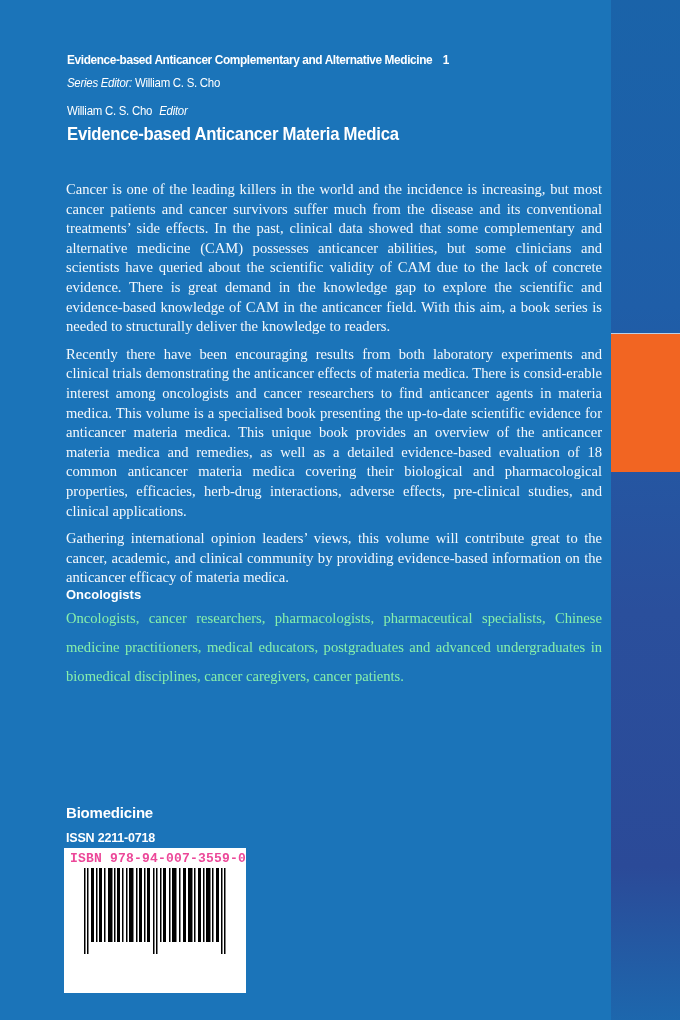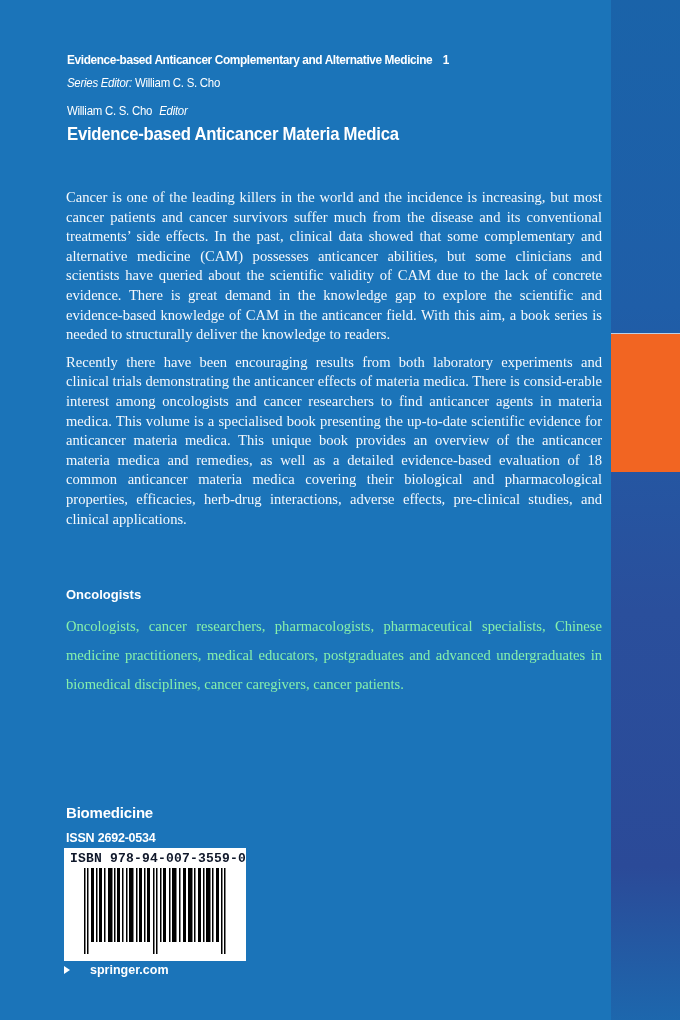--- a/index.html
+++ b/index.html
@@ -17,21 +17,21 @@
     position: absolute; left: 611px; top: 0; width: 69px; height: 1020px;
     background: linear-gradient(180deg, #1a63a9 0%, #1f5ea8 30%, #2a4f9c 60%, #2b4a98 85%, #1d67ad 100%);
   }
   .strip-accent {
     position: absolute; left: 611px; top: 333px; width: 69px; height: 139px;
     background: #f26522;
     border-top: 1px solid #bcd0e6;
     box-sizing: border-box;
   }
   .sans { font-family: "Liberation Sans", "DejaVu Sans", sans-serif; }
-  .serif { font-family: "Liberation Serif", "DejaVu Serif", serif; margin-top: 8px; }
+  .serif { font-family: "Liberation Serif", "DejaVu Serif", serif; }
   .series-title {
     position: absolute; left: 67px; top: 52px;
     font-size: 13.5px; font-weight: bold; letter-spacing: -0.45px; white-space: nowrap;
     transform: scaleX(0.88); transform-origin: left top;
   }
   .series-title .num { margin-left: 12px; }
   .series-editor {
     position: absolute; left: 67px; top: 75px;
     font-size: 13px; white-space: nowrap; letter-spacing: -0.3px;
     transform: scaleX(0.88); transform-origin: left top;
@@ -64,22 +64,22 @@
   }
   .subject {
     position: absolute; left: 66px; top: 804px;
     font-size: 15px; font-weight: bold; letter-spacing: -0.2px; text-align: center;
   }
   .issn {
     position: absolute; left: 66px; top: 831px;
     font-size: 12.5px; font-weight: bold; letter-spacing: -0.2px;
   }
   .barcode-box {
-    position: absolute; left: 64px; top: 848px; width: 182px; height: 113px;
-    background: #ffffff; color: #0f172a;
+    position: absolute; left: 64px; top: 848px; width: 182px; height: 145px;
+    background: #ffffff; color: #ec4899;
   }
   .isbn-text {
     position: absolute; left: 6px; top: 3px; width: 172px;
     font-family: "Liberation Mono", "DejaVu Sans Mono", monospace;
     font-size: 13px; font-weight: bold; letter-spacing: 0.2px; white-space: nowrap;
   }
   .bars {
     position: absolute; left: 20px; top: 20px; width: 145px; height: 86px;
   }
   .ean-digits {
@@ -113,27 +113,28 @@
   <span>William C. S. Cho</span>
 </div>
 <div class="editor-line sans">
   <span>William C. S. Cho</span><em>Editor</em>
 </div>
 <div class="book-title sans">Evidence-based Anticancer Materia Medica</div>
 
 <div class="body serif">
   <p>Cancer is one of the leading killers in the world and the incidence is increasing, but most cancer patients and cancer survivors suffer much from the disease and its conventional treatments’ side effects. In the past, clinical data showed that some complementary and alternative medicine (CAM) possesses anticancer abilities, but some clinicians and scientists have queried about the scientific validity of CAM due to the lack of concrete evidence. There is great demand in the knowledge gap to explore the scientific and evidence-based knowledge of CAM in the anticancer field. With this aim, a book series is needed to structurally deliver the knowledge to readers.</p>
   <p>Recently there have been encouraging results from both laboratory experiments and clinical trials demonstrating the anticancer effects of materia medica. There is consid-erable interest among oncologists and cancer researchers to find anticancer agents in materia medica. This volume is a specialised book presenting the up-to-date scientific evidence for anticancer materia medica. This unique book provides an overview of the anticancer materia medica and remedies, as well as a detailed evidence-based evaluation of 18 common anticancer materia medica covering their biological and pharmacological properties, efficacies, herb-drug interactions, adverse effects, pre-clinical studies, and clinical applications.</p>
+  <p>Gathering international opinion leaders’ views, this volume will contribute great to the cancer, academic, and clinical community by providing evidence-based information on the anticancer efficacy of materia medica.</p>
 </div>
 
 <div class="readership-label sans">Oncologists</div>
 <div class="readership-text serif">Oncologists, cancer researchers, pharmacologists, pharmaceutical specialists, Chinese medicine practitioners, medical educators, postgraduates and advanced undergraduates in biomedical disciplines, cancer caregivers, cancer patients.</div>
 
 <div class="subject sans">Biomedicine</div>
-<div class="issn sans">ISSN 2692-0534</div>
+<div class="issn sans">ISSN 2211-0718</div>
 
 <div class="barcode-box">
   <div class="isbn-text">ISBN 978-94-007-3559-0</div>
   <svg class="bars" viewBox="0 0 145 86" preserveAspectRatio="none">
     <g fill="#000">
       <rect x="0" y="0" width="1.5" height="86"></rect>
         <rect x="3" y="0" width="1.5" height="86"></rect>
       <rect x="7" y="0" width="3" height="74"></rect>
         <rect x="12" y="0" width="1.5" height="74"></rect>
       <rect x="15" y="0" width="3" height="74"></rect>

